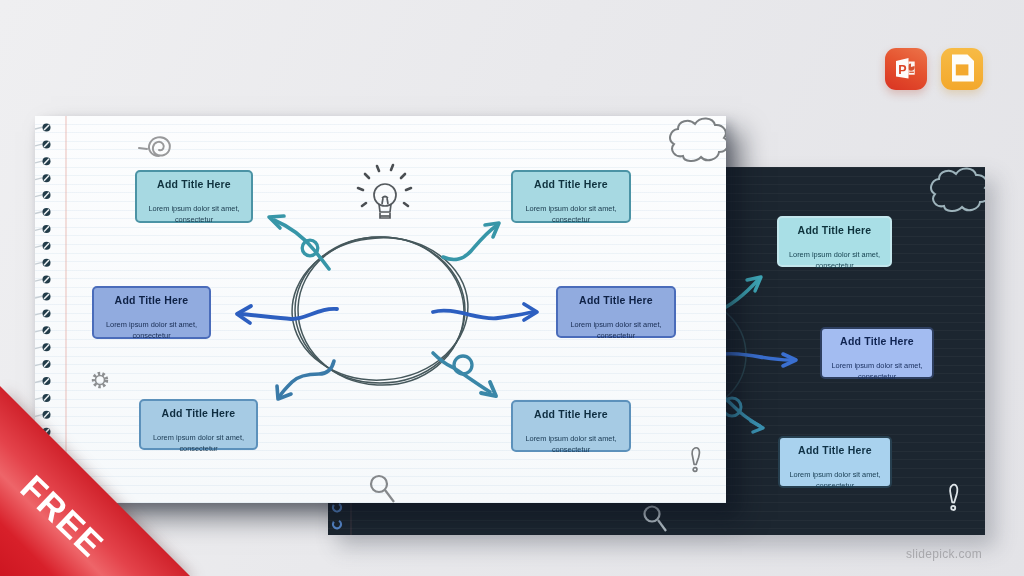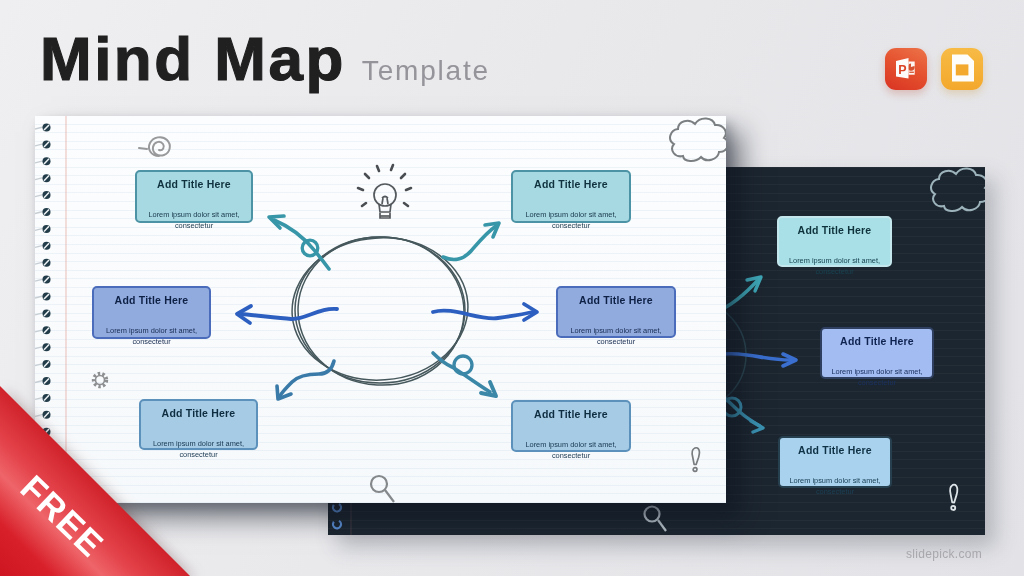--- a/index.html
+++ b/index.html
@@ -31,21 +31,21 @@
       repeating-linear-gradient(180deg, transparent 0px, transparent 7.6px, rgba(145,180,210,0.13) 7.6px, rgba(145,180,210,0.13) 8.6px),
       linear-gradient(180deg,#fcfdfe,#f6f9fb);
     box-shadow: 16px 16px 24px rgba(12,18,30,0.50), 5px 6px 10px rgba(25,32,48,0.22);
     overflow:hidden;
   }
   .slide svg.deco { position:absolute; left:0; top:0; width:100%; height:100%; }
 
   
   .bx { position:absolute; border-radius:5px; border:2px solid; text-align:center; padding-top:6px; }
   .bx .t { font-weight:bold; font-size:10.5px; letter-spacing:0.2px; }
-  .bx .p { font-size:7.4px; line-height:10.5px; margin-top:20px; }
+  .bx .p { font-size:7.4px; line-height:10.5px; margin-top:14px; }
   .teal  { background:#a7d9e2; border-color:#4b93a5; }
   .teal .t { color:#0f323e; } .teal .p { color:#18374a; }
   .peri  { background:#91abdf; border-color:#4a6cba; }
   .peri .t { color:#0e2145; } .peri .p { color:#172b50; }
   .sky   { background:#a6cbe4; border-color:#5c91bb; }
   .sky .t { color:#0e2d40; } .sky .p { color:#183750; }
   .dteal { background:#a9dfe6; border-color:#c3e7ed; }
   .dteal .t { color:#0e333c; } .dteal .p { color:#174351; }
   .dperi { background:#a3bcf1; border-color:#2e3f60; }
   .dperi .t { color:#0f2350; } .dperi .p { color:#1b3160; }
@@ -289,21 +289,20 @@
     <div class="bx sky" style="left:104px; top:283px; width:119px; height:51px;">
         <div class="t">Add Title Here</div>
         <div class="p">Lorem ipsum dolor sit amet,<br>consectetur</div>
       </div>
     <div class="bx sky" style="left:476px; top:284px; width:120px; height:52px;">
         <div class="t">Add Title Here</div>
         <div class="p">Lorem ipsum dolor sit amet,<br>consectetur</div>
       </div>
   </div>
 
-  <div class="title"><b>Mind Map</b><span>Template</span></div>
 
   <div class="icon ppt">
     <svg viewBox="0 0 42 42" width="42" height="42">
       <rect x="23.5" y="13.5" width="6.2" height="13.2" fill="#fdf6f3"></rect>
       <path d="M 29.5 18 a 3.6 3.6 0 1 1 -3.4 -2.4 l -0.2 3.4 Z" fill="#d4502e"></path>
       <rect x="24.3" y="23.6" width="4.6" height="1.3" fill="#d4502e"></rect>
       <path d="M 11 13 L 23.5 10 L 23.5 30.5 L 11 28.4 Z" fill="#fdfbfa"></path>
       <text x="13.2" y="25.6" font-family="Liberation Sans,sans-serif" font-weight="bold" font-size="12.5" fill="#dc4426">P</text>
     </svg>
   </div>

